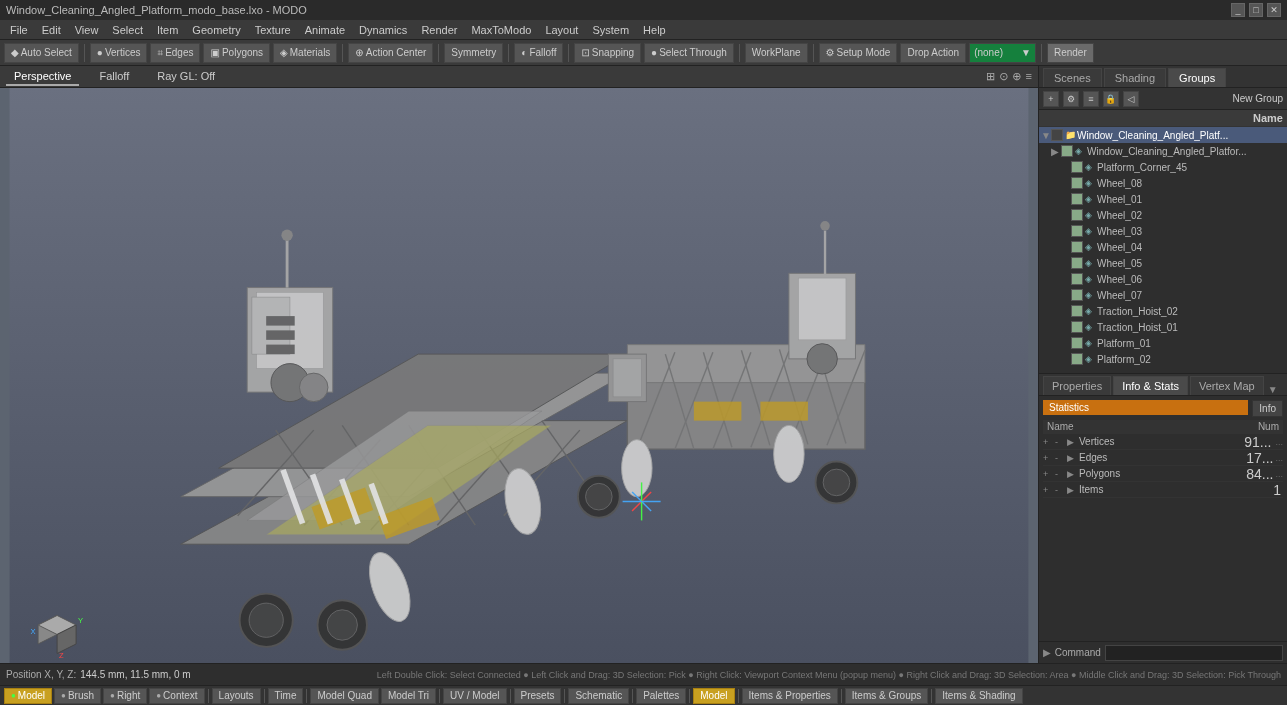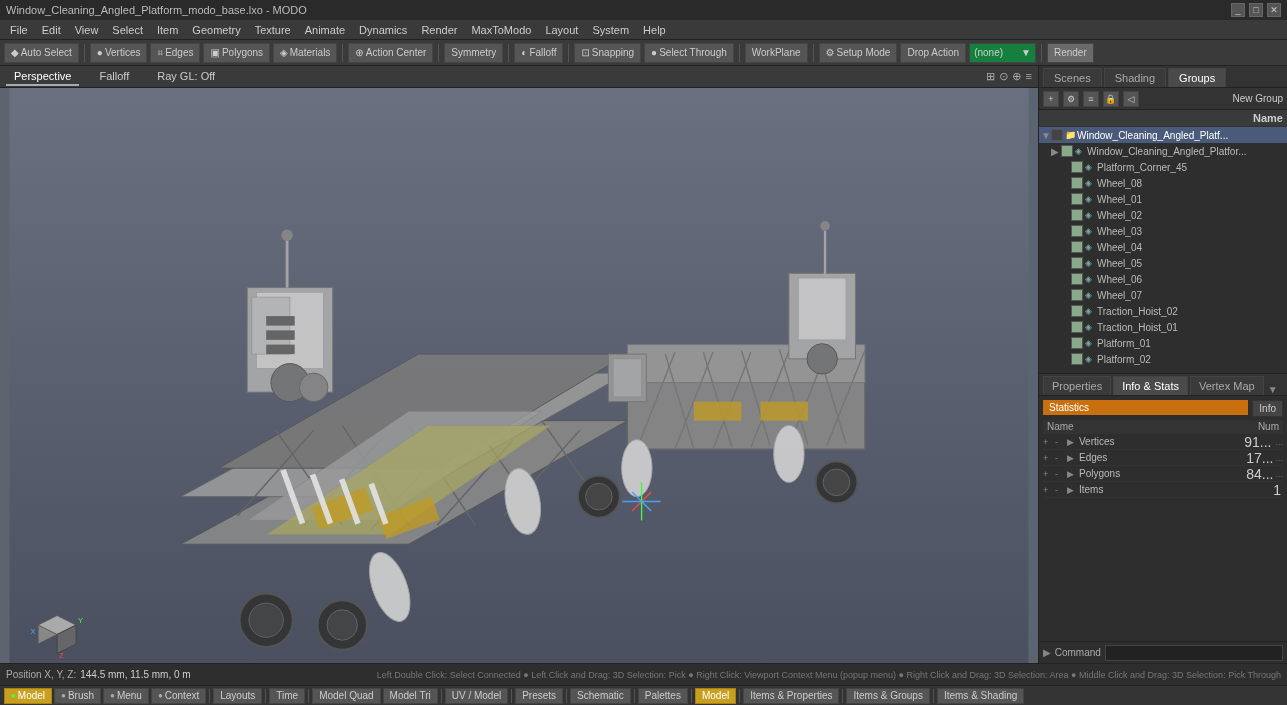--- a/index.html
+++ b/index.html
@@ -763,21 +763,21 @@
   <div class="bottom-btn active">
     <span style="color:#4f4; font-size:8px;">●</span>
     <span>Model</span>
   </div>
   <div class="bottom-btn">
     <span style="color:#aaa; font-size:8px;">●</span>
     <span>Brush</span>
   </div>
   <div class="bottom-btn">
     <span style="color:#aaa; font-size:8px;">●</span>
-    <span>Menu</span>
+    <span>Right</span>
   </div>
   <div class="bottom-btn">
     <span style="color:#aaa; font-size:8px;">●</span>
     <span>Context</span>
   </div>
   <div class="bottom-sep"></div>
   <div class="bottom-btn">Layouts</div>
   <div class="bottom-sep"></div>
   <div class="bottom-btn">Time</div>
   <div class="bottom-sep"></div>

